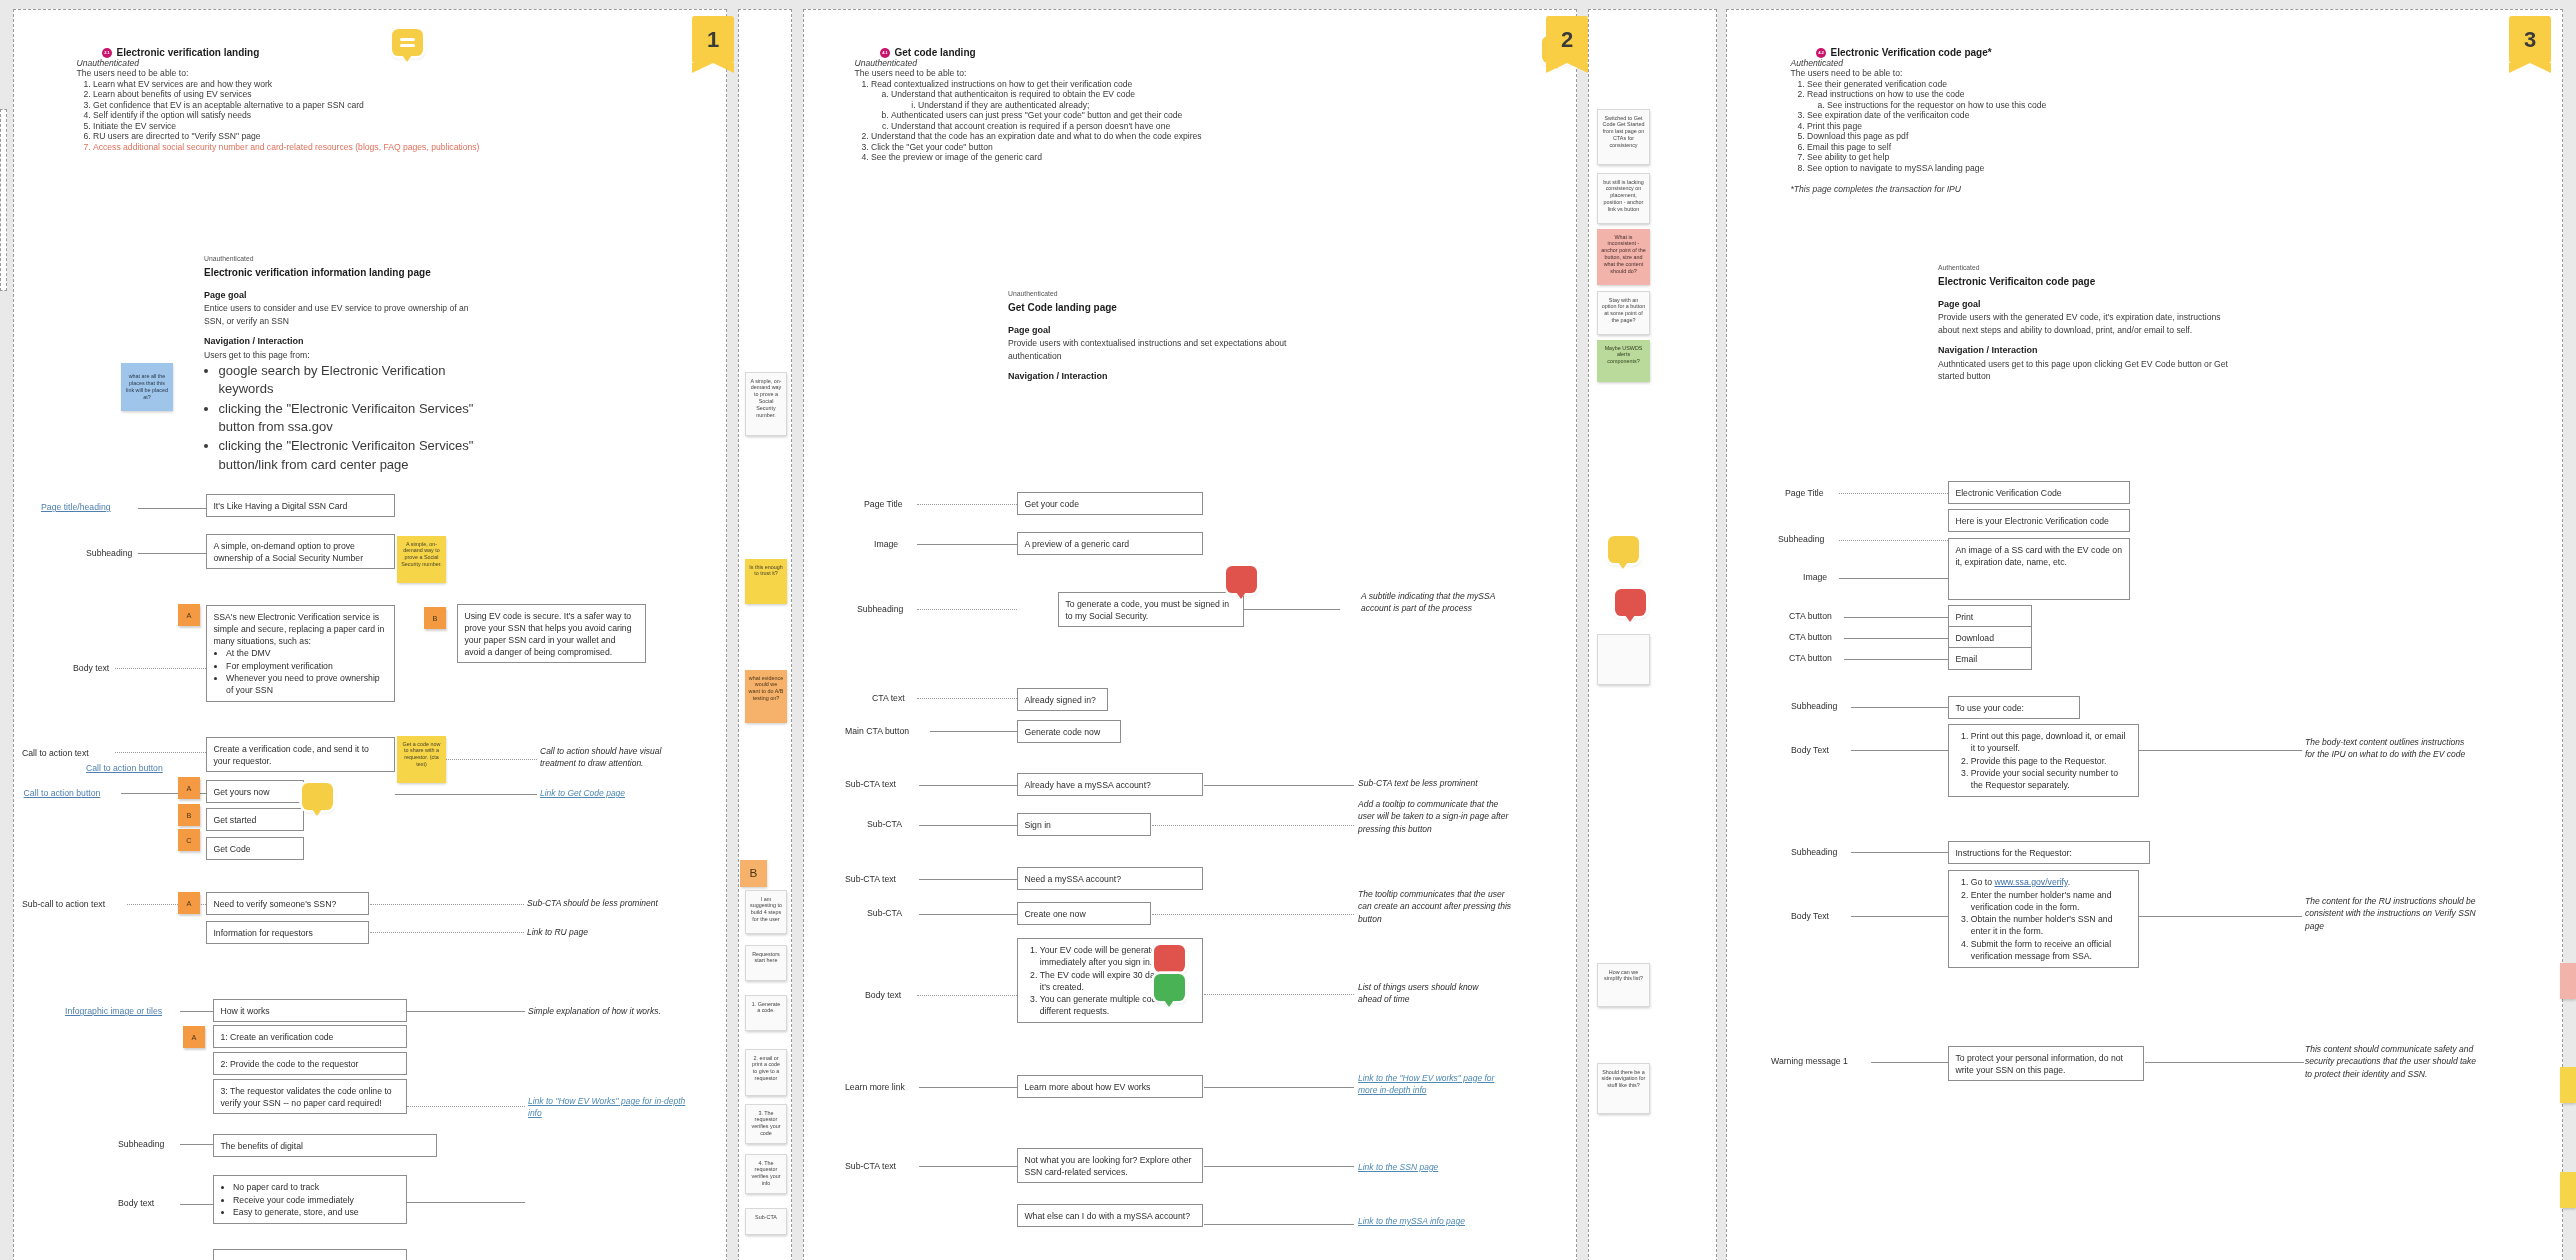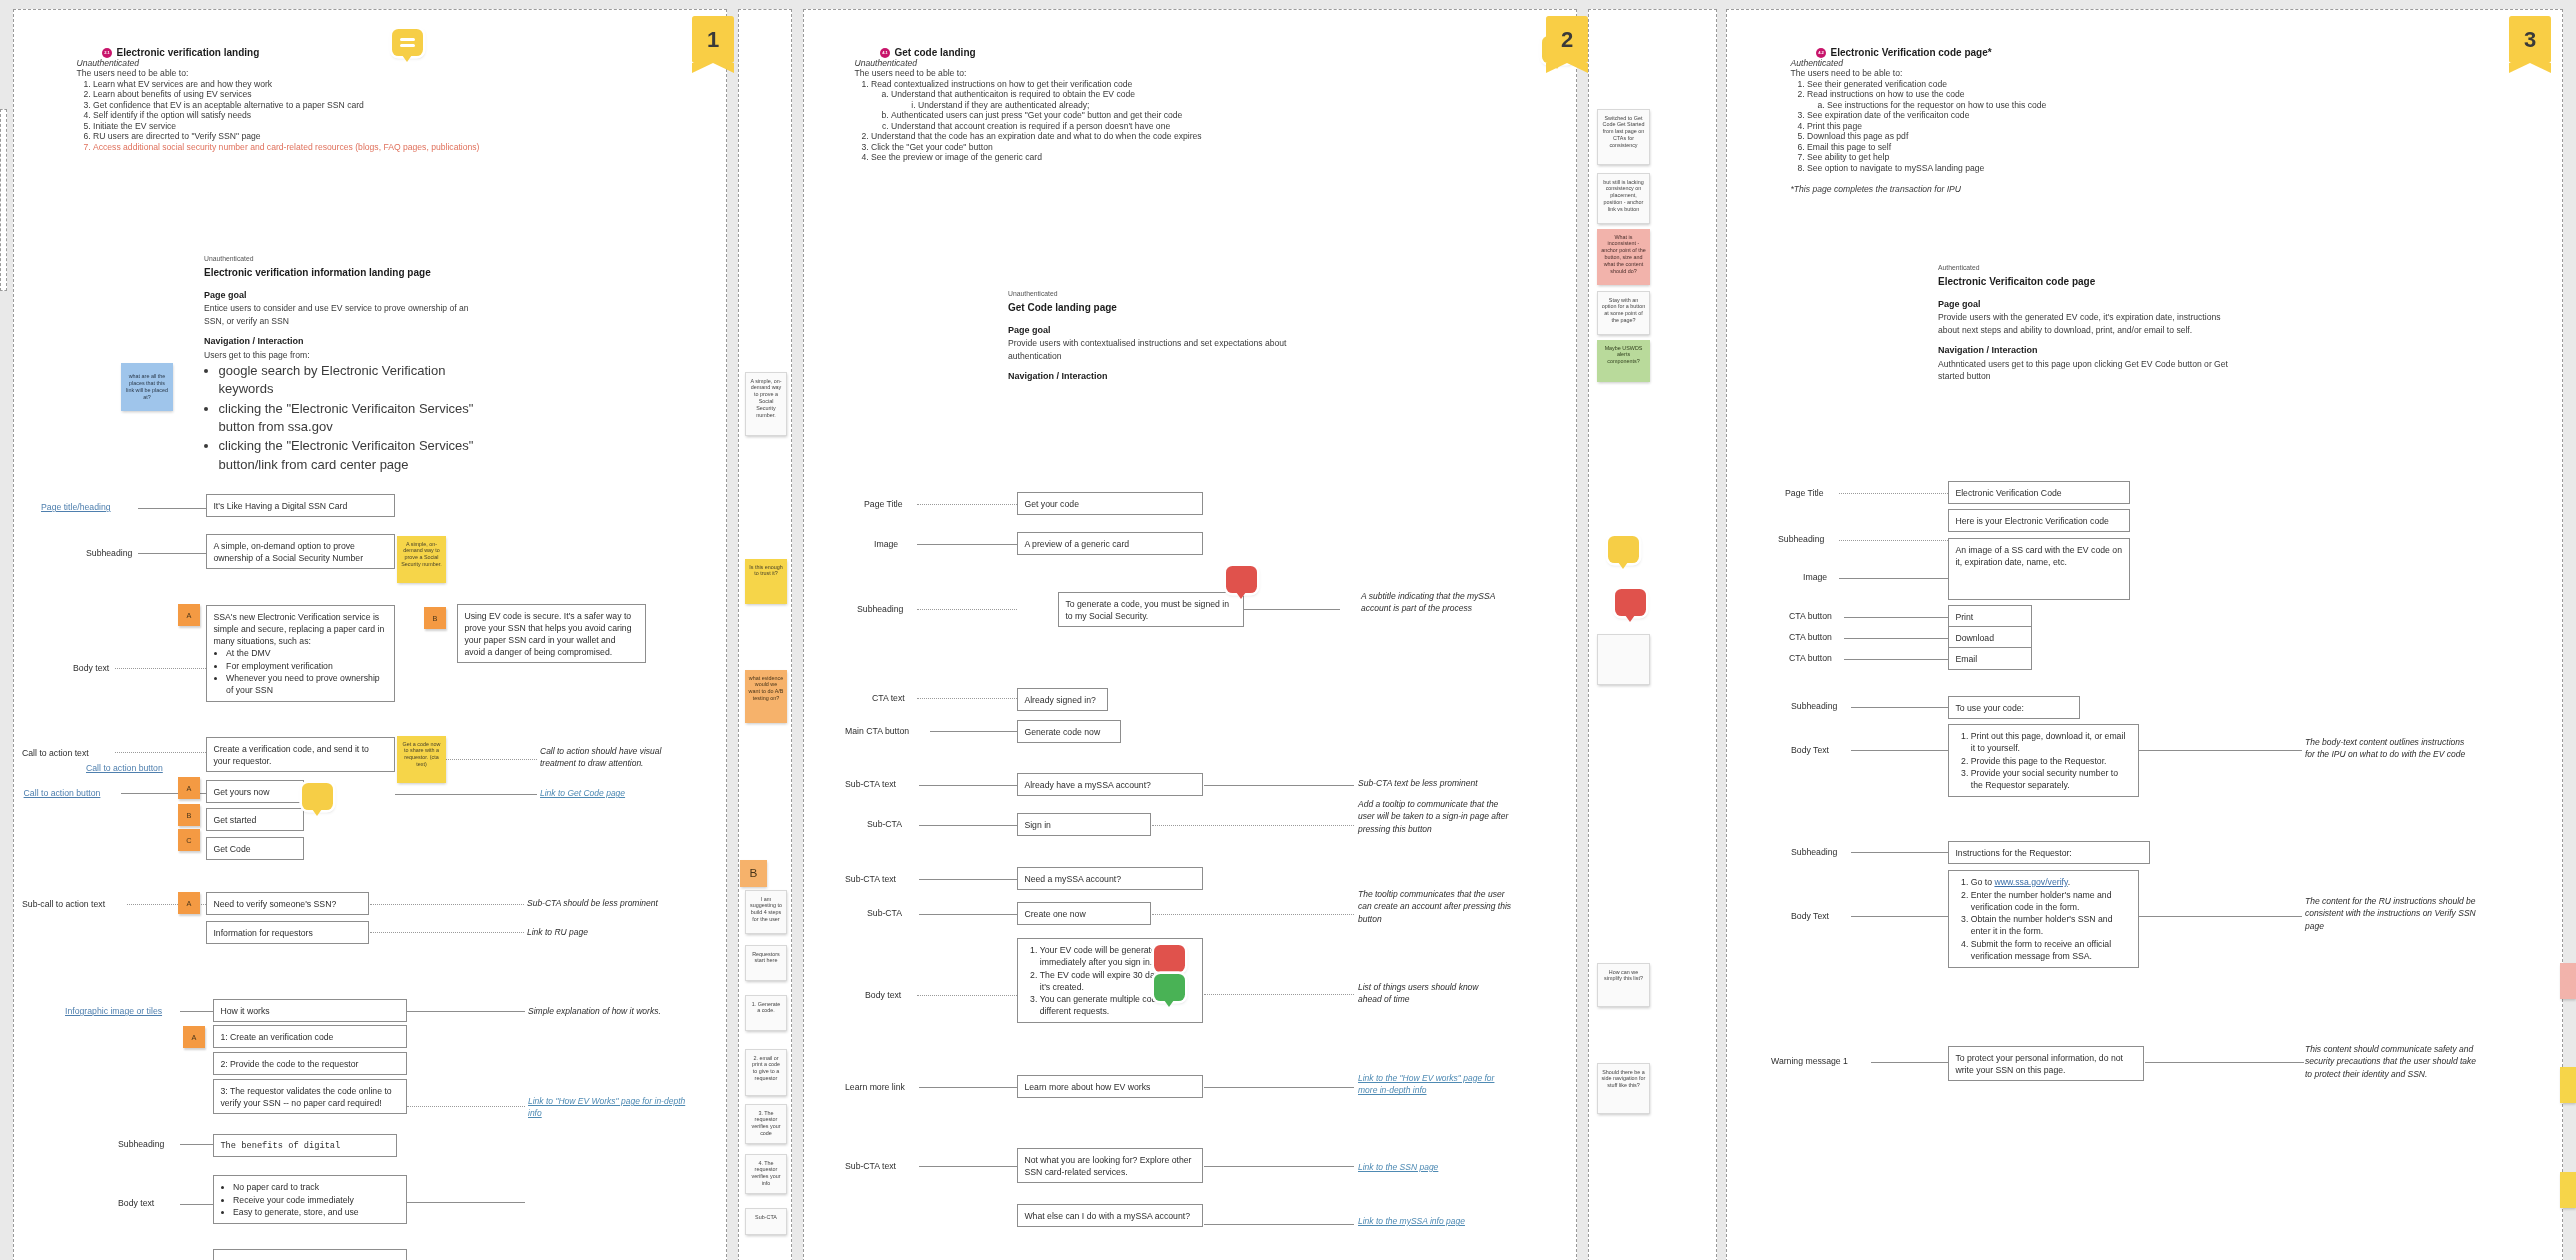--- a/index.html
+++ b/index.html
@@ -275,21 +275,21 @@
 
   <div class="vtab" style="left:183px;top:1026px;">A</div>
   <div class="wbox" style="left:213px;top:1025px;width:194px;">1: Create an  verification code</div>
   <div class="wbox" style="left:213px;top:1052px;width:194px;">2: Provide the code to the requestor</div>
   <div class="wbox" style="left:213px;top:1079px;width:194px;">3: The requestor validates the code online to verify your SSN -- no paper card required!</div>
   <div class="conn dotted" style="left:407px;top:1106px;width:118px;"></div>
   <div class="anno link" style="left:528px;top:1095px;width:159px;">Link to "How EV Works" page for in-depth info</div>
 
   <div class="label" style="left:118px;top:1139px;">Subheading</div>
   <div class="conn" style="left:180px;top:1144px;width:33px;"></div>
-  <div class="wbox" style="left:213px;top:1134px;width:184px;font-family:Liberation Mono, monospace;">The benefits of digital</div>
+  <div class="wbox" style="left:213px;top:1134px;width:224px;">The benefits of digital</div>
 
   <div class="label" style="left:118px;top:1198px;">Body text</div>
   <div class="conn" style="left:180px;top:1204px;width:33px;"></div>
   <div class="wbox" style="left:213px;top:1175px;width:194px;">
     <ul>
       <li>No paper card to track</li>
       <li>Receive your code immediately</li>
       <li>Easy to generate, store, and use</li>
     </ul>
   </div>

